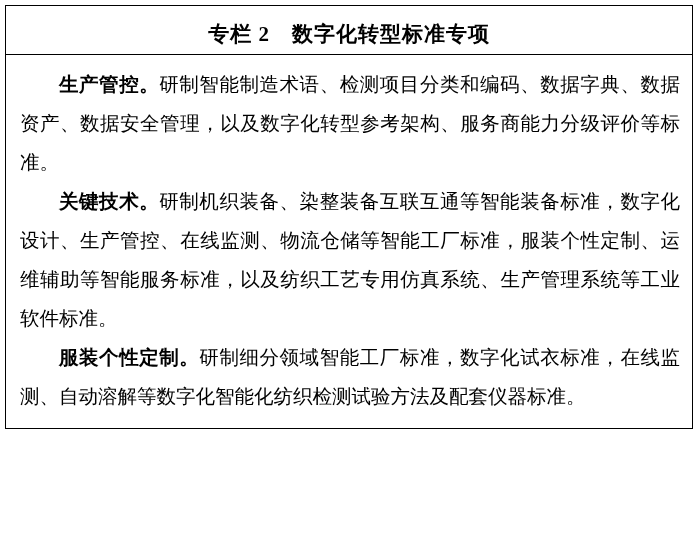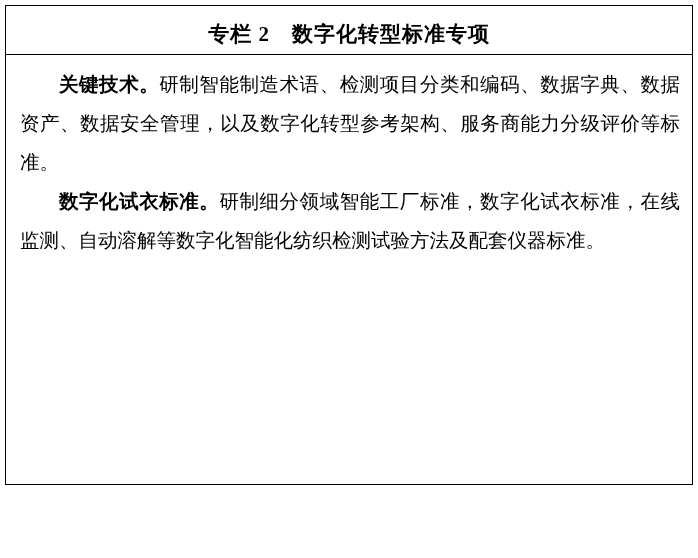--- a/index.html
+++ b/index.html
@@ -16,21 +16,21 @@
     box-sizing: border-box;
     background: #ffffff;
     position: relative;
     overflow: hidden;
   }
   .box {
     position: absolute;
     left: 5px;
     top: 5px;
     width: 688px;
-    height: 480px;
+    height: 424px;
     box-sizing: border-box;
     border: 1px solid #000000;
     background: #ffffff;
     padding: 0;
   }
   .title {
     text-align: center;
     font-size: 21px;
     font-weight: bold;
     letter-spacing: 1px;
@@ -69,20 +69,21 @@
 <body>
 
 <div class="page">
   <div class="box">
 
     <div class="title">专栏 2　数字化转型标准专项</div>
     <div class="title-divider"></div>
 
     <div class="body">
 
-      <p class="para"><span class="lead">关键技术。</span><span>研制智能制造术语、检测项目分类和编码、数据字典、数据资产、数据安全管理，以及数字化转型参考架构、服务商能力分级评价等标准。</span></p>
+      <p class="para"><span class="lead">生产管控。</span><span>研制智能制造术语、检测项目分类和编码、数据字典、数据资产、数据安全管理，以及数字化转型参考架构、服务商能力分级评价等标准。</span></p>
 
+      <p class="para"><span class="lead">关键技术。</span><span>研制机织装备、染整装备互联互通等智能装备标准，数字化设计、生产管控、在线监测、物流仓储等智能工厂标准，服装个性定制、运维辅助等智能服务标准，以及纺织工艺专用仿真系统、生产管理系统等工业软件标准。</span></p>
 
-      <p class="para"><span class="lead">数字化试衣标准。</span><span>研制细分领域智能工厂标准，数字化试衣标准，在线监测、自动溶解等数字化智能化纺织检测试验方法及配套仪器标准。</span></p>
+      <p class="para"><span class="lead">服装个性定制。</span><span>研制细分领域智能工厂标准，数字化试衣标准，在线监测、自动溶解等数字化智能化纺织检测试验方法及配套仪器标准。</span></p>
 
     </div>
   </div>
 </div>
 
 </body></html>

